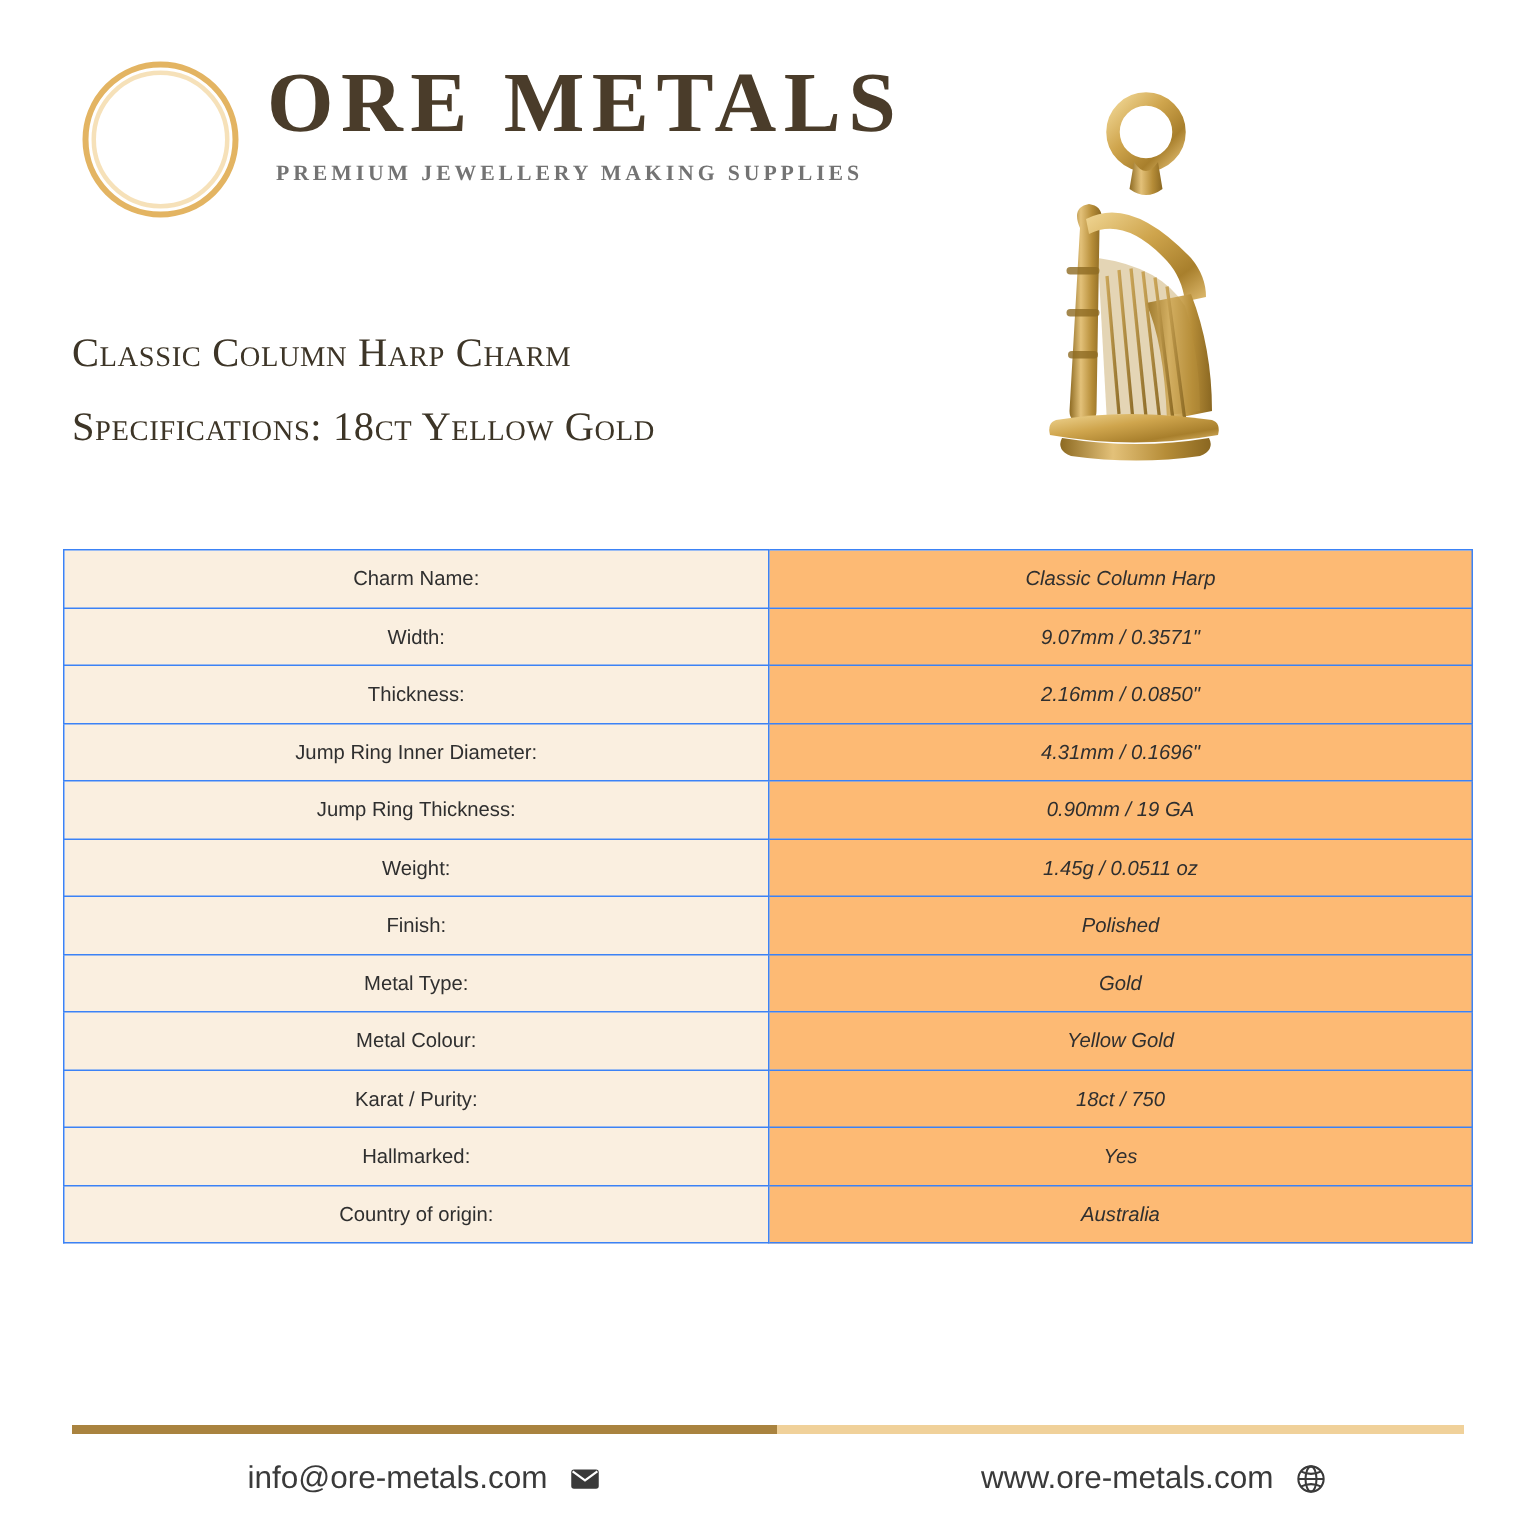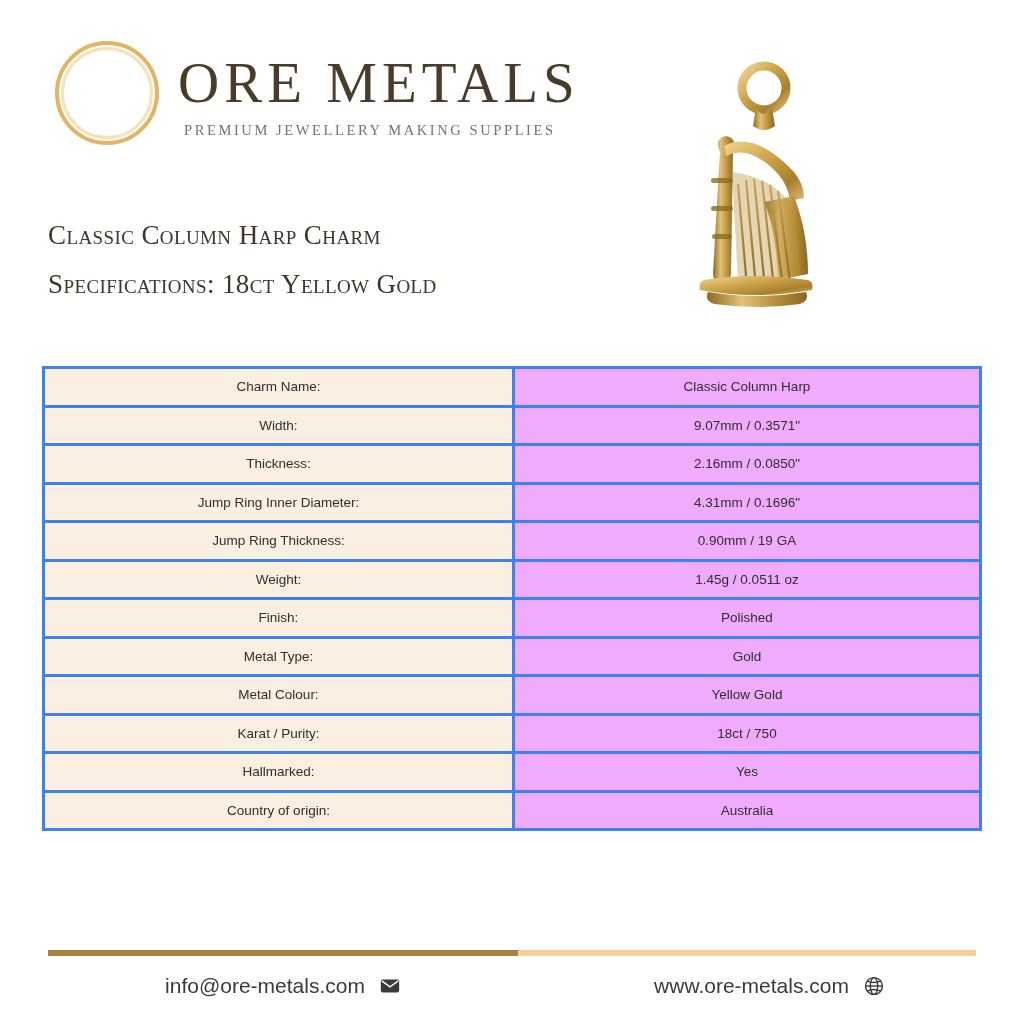--- a/index.html
+++ b/index.html
@@ -22,21 +22,21 @@
   
   .header {
     position: absolute;
     top: 34px;
     left: 48px;
     width: 600px;
     height: 140px;
   }
   .logo-row {
     display: flex;
-    align-items: center;
+    font-weight: bold;
   }
   .logo-mark {
     width: 118px;
     height: 118px;
     flex: 0 0 118px;
     position: relative;
   }
   .logo-mark .ring {
     position: absolute;
     left: 7px;
@@ -106,34 +106,35 @@
   
   .spec-table {
     position: absolute;
     left: 42px;
     top: 366px;
     width: 940px;
     border-collapse: collapse;
     table-layout: fixed;
   }
   .spec-table td {
-    border: 3px solid #3b82f6;
+    border: 1px solid #3b82f6;
     height: 38.5px;
     font-size: 13.5px;
     color: #2f2f2f;
     text-align: center;
     vertical-align: middle;
     padding: 0 6px;
   }
   .spec-table td.label {
     width: 470px;
     background: #faefe0;
   }
   .spec-table td.value {
-    background: #f0abfc;
+    background: #fdba74;
+    font-style: italic;
   }
 
   
   .footer-rule {
     position: absolute;
     left: 48px;
     top: 950px;
     width: 928px;
     height: 6px;
     display: flex;

